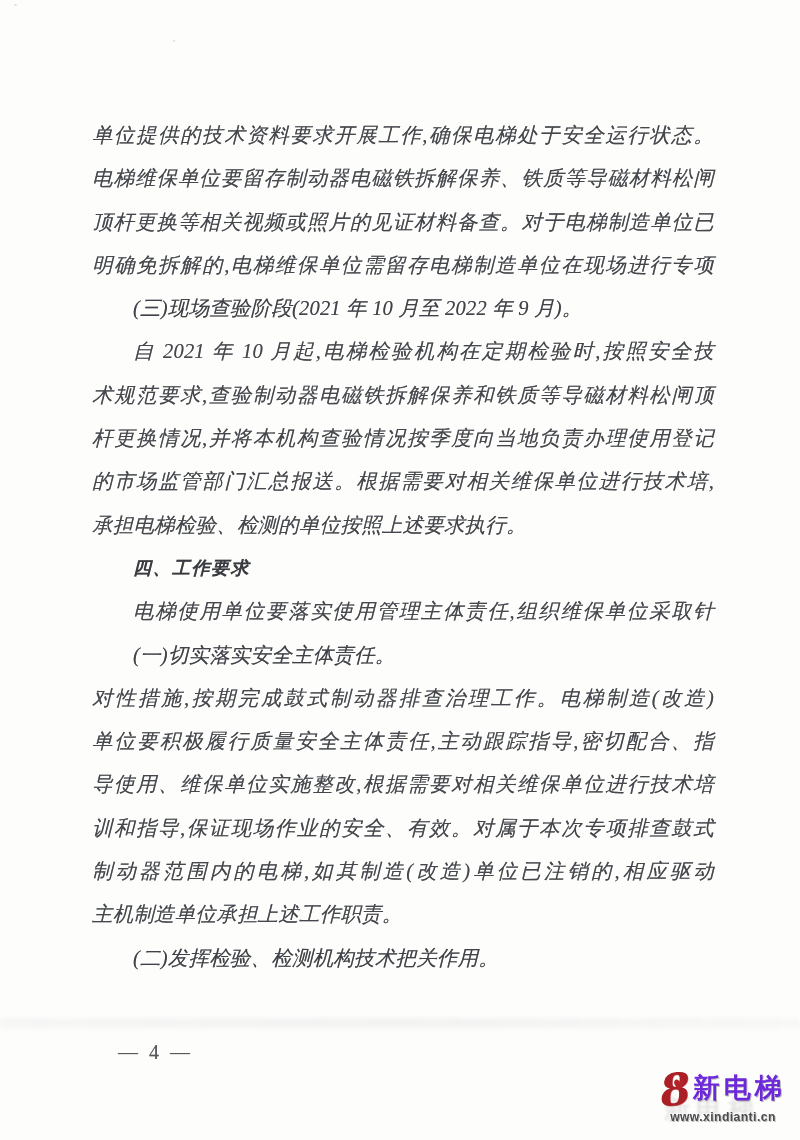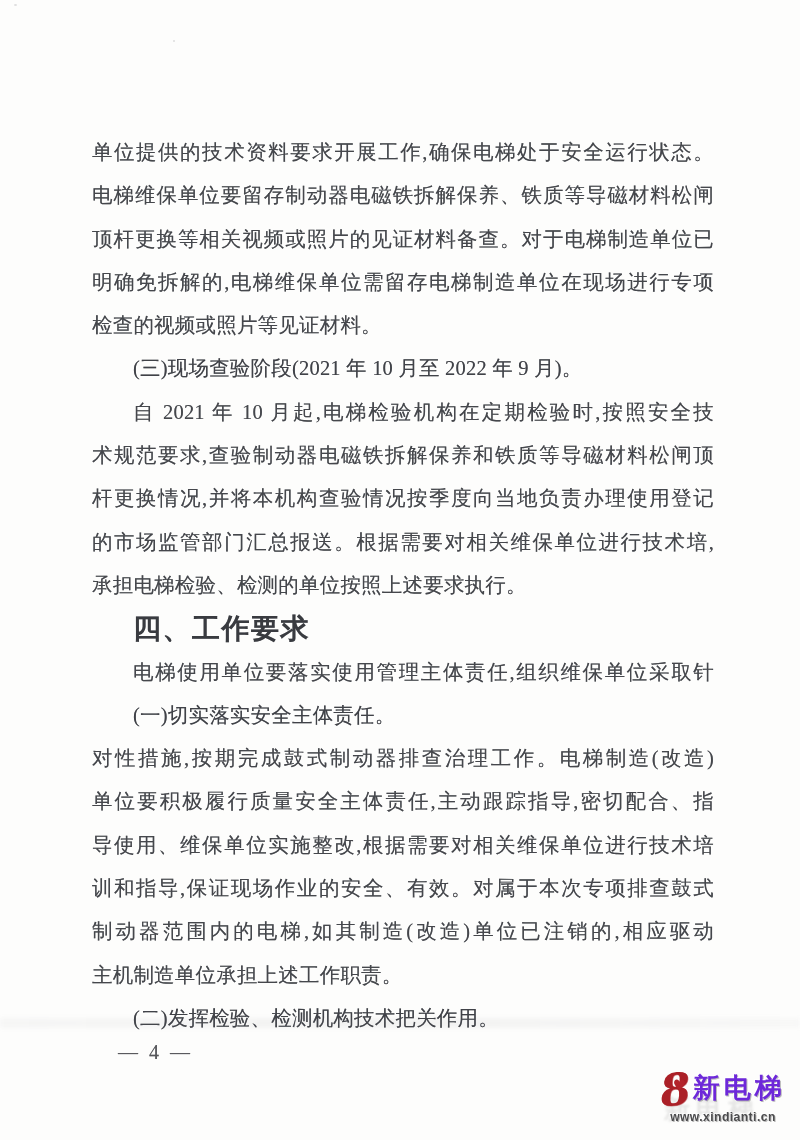--- a/index.html
+++ b/index.html
@@ -6,38 +6,38 @@
   body{background:#ffffff;}
   .page{
     position:relative;
     width:800px;height:1140px;
     background:#fdfdfc;
     overflow:hidden;
     font-family:"Liberation Serif","DejaVu Serif",serif;
   }
   .text-block{
     position:absolute;
-    left:92px;top:131px;width:622px;
+    left:92px;top:114px;width:622px;font-style:italic;
   }
   .ln{
     height:43.3px;
     line-height:43.3px;
     font-size:20.5px;
     color:#45474c;
     text-align:justify;
     text-align-last:justify;
     text-shadow:0 0 0.6px rgba(70,72,78,0.55);
     letter-spacing:0.2px;
   }
   .ln.end{text-align-last:left;}
   .ln.indent{padding-left:41px;}
   .ln.heading{
     font-family:"Liberation Sans","DejaVu Sans",sans-serif;
     font-weight:bold;
-    font-size:28px;
+    font-size:18px;
     color:#393b40;
     letter-spacing:1.5px;
     text-align-last:left;
     text-shadow:0 0 0.5px rgba(55,57,62,0.5);
   }
   .ln.sub{color:#404248;}
   .footer-pagenum{
     position:absolute;
     left:118px;top:1040px;
     font-size:20px;
@@ -125,21 +125,20 @@
 <div class="page">
 
   <span class="speck s1"></span>
   <span class="speck s2"></span>
 
   <div class="text-block">
     <div class="ln fill">单位提供的技术资料要求开展工作,确保电梯处于安全运行状态。</div>
     <div class="ln fill">电梯维保单位要留存制动器电磁铁拆解保养、铁质等导磁材料松闸</div>
     <div class="ln fill">顶杆更换等相关视频或照片的见证材料备查。对于电梯制造单位已</div>
     <div class="ln fill">明确免拆解的,电梯维保单位需留存电梯制造单位在现场进行专项</div>
-    <div class="ln end">检查的视频或照片等见证材料。</div>
     <div class="ln end indent sub">(三)现场查验阶段(2021 年 10 月至 2022 年 9 月)。</div>
     <div class="ln fill indent">自 2021 年 10 月起,电梯检验机构在定期检验时,按照安全技</div>
     <div class="ln fill">术规范要求,查验制动器电磁铁拆解保养和铁质等导磁材料松闸顶</div>
     <div class="ln fill">杆更换情况,并将本机构查验情况按季度向当地负责办理使用登记</div>
     <div class="ln fill">的市场监管部门汇总报送。根据需要对相关维保单位进行技术培,</div>
     <div class="ln end">承担电梯检验、检测的单位按照上述要求执行。</div>
     <div class="ln heading indent">四、工作要求</div>
     <div class="ln fill indent">电梯使用单位要落实使用管理主体责任,组织维保单位采取针</div>
     <div class="ln end indent sub">(一)切实落实安全主体责任。</div>
     <div class="ln fill">对性措施,按期完成鼓式制动器排查治理工作。电梯制造(改造)</div>

